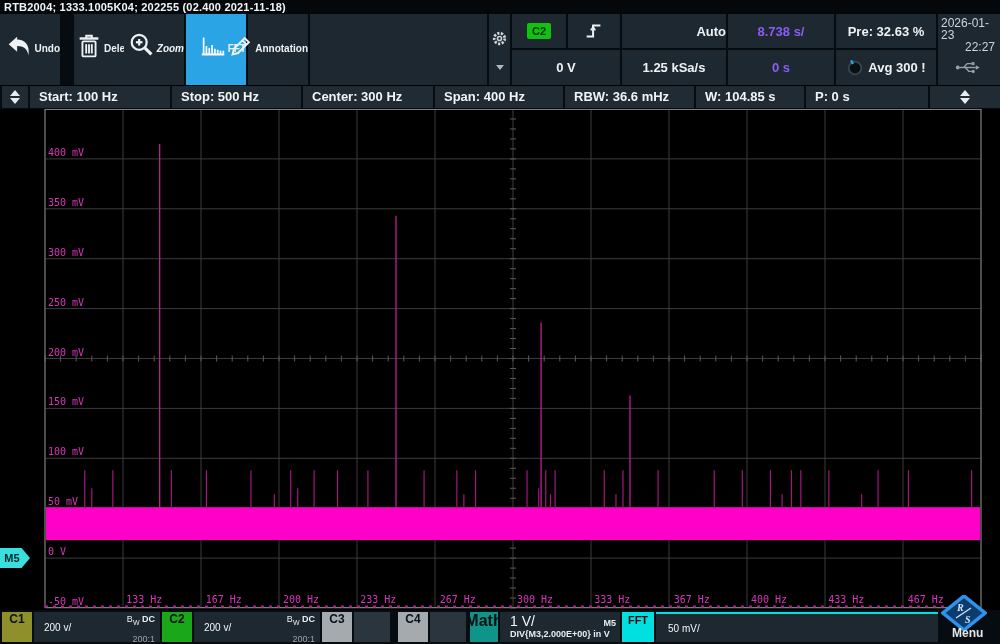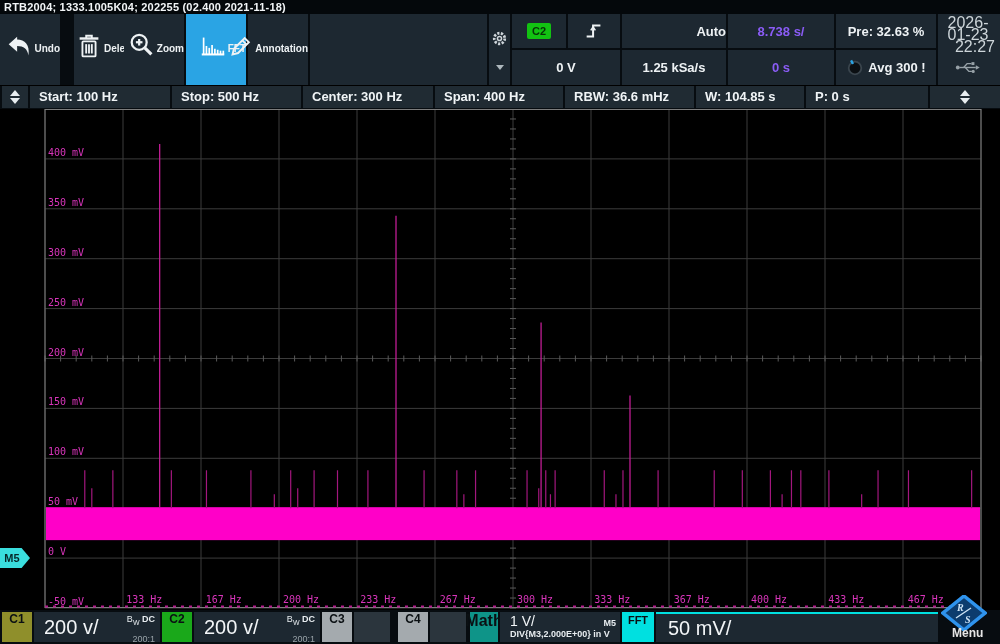--- a/index.html
+++ b/index.html
@@ -40,21 +40,21 @@
   }
   .scell.gray { color:#8b5cf6; }
   .badge-c2 {
     background:#12c212; color:#073307; font-size:11px; font-weight:700;
     padding:2px 5px; border-radius:2px; line-height:12px;
   }
   .datepanel {
     position:absolute; left:938px; top:0; width:62px; height:71px; background:#1d2831;
     display:flex; flex-direction:column; align-items:flex-end; padding:3px 5px 4px 3px;
   }
-  .datepanel .d { font-size:16px; color:#cdd5d9; text-align:center; line-height:12px; }
+  .datepanel .d { font-size:12px; color:#cdd5d9; text-align:left; line-height:12px; }
   .datepanel .usb { margin:auto auto 2px auto; }
   
   .fftbar {
     position:absolute; left:0; top:86px; width:1000px; height:23px; background:#070c10;
   }
   .fcell {
     position:absolute; top:0; height:22px; background:#202b33; color:#f0f4f6;
     font-size:13px; font-weight:600; line-height:22px; padding-left:9px; cursor:pointer;
   }
   .fcell.arrows { display:flex; align-items:center; justify-content:center; padding:0; }
@@ -68,21 +68,21 @@
     color:#06282a; font-size:11px; font-weight:700; display:flex; align-items:center; justify-content:center;
     clip-path:polygon(0 0, 72% 0, 100% 50%, 72% 100%, 0 100%); padding-right:6px; cursor:pointer;
   }
   
   .chbar { position:absolute; left:0; top:610px; width:1000px; height:34px; background:#070c10; }
   .cbadge {
     position:absolute; top:2px; height:30px; display:flex; align-items:flex-start; justify-content:center;
     font-size:12px; font-weight:700; color:#0b1013; cursor:pointer;
   }
   .cinfo { position:absolute; top:2px; height:30px; background:#1d2831; cursor:pointer; }
-  .cscale { font-size:20px; color:#f2f5f7; font-weight:400; }
+  .cscale { font-size:10px; color:#f2f5f7; font-weight:400; }
   .csmall { font-size:9px; color:#e8edf0; line-height:10px; }
   .cgray  { font-size:9px; color:#97a1a7; line-height:10px; }
   .emptybox { position:absolute; top:2px; height:30px; background:#2b353d; cursor:pointer; }
   .fftsel { border-top:2px solid #00e0e0; }
   .menu { position:absolute; left:952px; top:626px; font-size:12px; font-weight:700; color:#e5e5e5; cursor:pointer; }
   .rslogo { position:absolute; left:941px; top:595px; width:46px; height:36px; cursor:pointer; }
   svg text { user-select:none; }
 </style>
 </head>
 <body>
@@ -111,21 +111,21 @@
             <line x1="6" y1="8" x2="26" y2="8" stroke-width="2.6"></line>
           <rect x="9" y="11" width="14" height="16" rx="1"></rect>
           <line x1="13" y1="14" x2="13" y2="24"></line>
             <line x1="16" y1="14" x2="16" y2="24"></line>
             <line x1="19" y1="14" x2="19" y2="24"></line>
         </svg>
       </span>
       <span class="lbl">Delete</span>
     </div>
 
-    <div class="tbtn" style="left:124px;">
+    <div class="tbtn" style="left:124px;font-style:italic;">
       <span>
         <svg width="30" height="30" viewBox="0 0 32 32" fill="none" stroke="#eef2f4" stroke-width="2.4">
           <circle cx="13" cy="12" r="8"></circle>
             <line x1="13" y1="8.5" x2="13" y2="15.5"></line>
             <line x1="9.5" y1="12" x2="16.5" y2="12"></line>
           <line x1="19" y1="18" x2="26" y2="25" stroke-width="3.4"></line>
         </svg>
       </span>
       <span class="lbl">Zoom</span>
     </div>

